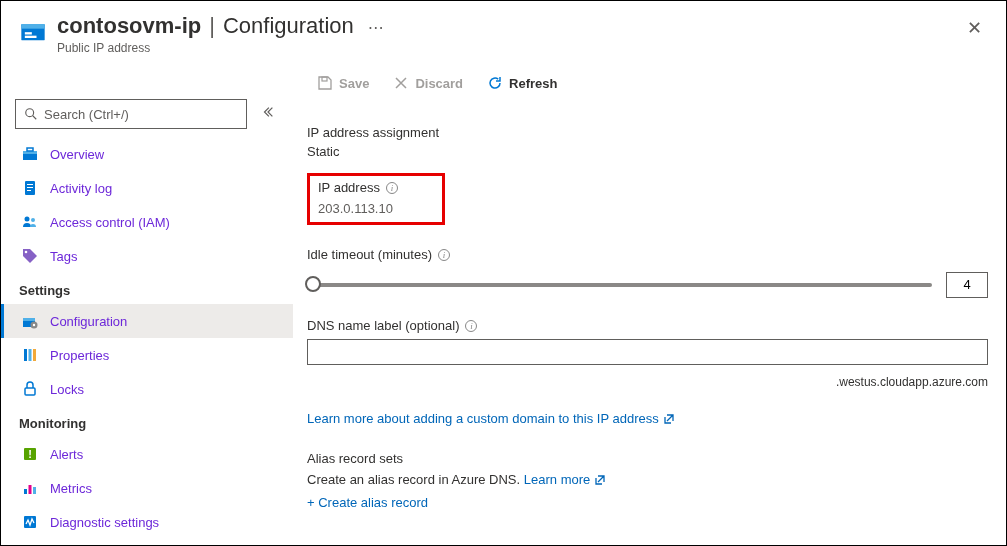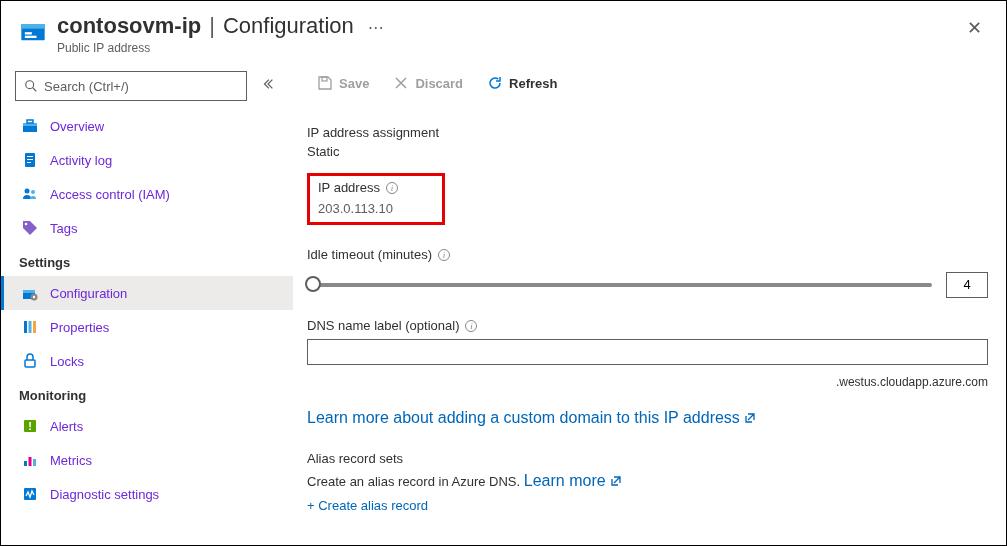--- a/index.html
+++ b/index.html
@@ -12,21 +12,21 @@
     .title-bold { font-weight: 600; }
     .title-sep { font-weight: 300; color: #605e5c; }
     .title-sub { font-weight: 400; }
     .title-more { font-size: 16px; color: #605e5c; margin-left: 6px; cursor: pointer; }
     .res-type { font-size: 12px; color: #605e5c; margin-top: 2px; }
     .close-btn { font-size: 18px; color: #605e5c; cursor: pointer; padding: 4px 6px; }
     
     .body { display: flex; height: calc(100% - 62px); }
     
     .sidebar { width: 292px; border-right: none; padding: 8px 0 0 0; overflow-y: auto; }
-    .search-row { display: flex; align-items: center; padding: 0 14px 8px 14px; gap: 10px; }
+    .search-row { display: flex; align-items: center; padding: 0 14px 8px 14px; gap: 10px; margin-top: 28px; }
     .search-box { flex: 1; display: flex; align-items: center; border: 1px solid #605e5c; height: 30px; padding: 0 8px; color: #605e5c; font-size: 13px; background: #fff; }
     .search-box svg { margin-right: 6px; }
     .collapse { cursor: pointer; color: #605e5c; padding: 4px; }
     
     .nav-item { display: flex; align-items: center; height: 34px; padding: 0 18px; font-size: 13px; color: #6d28d9; cursor: pointer; border-left: 3px solid transparent; }
     .nav-item.selected { background: #edebe9; border-left: 3px solid #0078d4; }
     .nav-item .icon { width: 16px; height: 16px; margin-right: 12px; display: flex; align-items: center; justify-content: center; }
     .nav-header { padding: 10px 18px 6px 18px; font-size: 13px; font-weight: 600; color: #323130; }
     
     .main { flex: 1; padding: 0 0 0 0; overflow-y: auto; }
@@ -45,21 +45,21 @@
     .info-icon { width: 12px; height: 12px; border: 1px solid #888; border-radius: 50%; display: inline-flex; align-items: center; justify-content: center; font-size: 9px; color: #888; font-style: italic; font-family: serif; }
     
     .slider-row { display: flex; align-items: center; gap: 14px; margin-top: 10px; }
     .slider-track { flex: 1; height: 4px; background: #8a8886; border-radius: 2px; position: relative; }
     .slider-thumb { width: 16px; height: 16px; background: #fff; border: 2px solid #605e5c; border-radius: 50%; position: absolute; left: -2px; top: -7px; }
     .slider-val { width: 42px; height: 26px; border: 1px solid #605e5c; text-align: center; font-size: 13px; line-height: 24px; }
     
     .text-input { width: 100%; height: 26px; border: 1px solid #605e5c; margin-top: 6px; padding: 0 6px; font-size: 13px; }
     .suffix { text-align: right; font-size: 12px; color: #323130; margin-top: 10px; }
     
-    .link { color: #0066b8; font-size: 16px; cursor: pointer; display: inline-flex; align-items: center; gap: 4px; }
+    .link { color: #0066b8; font-size: 13px; cursor: pointer; display: inline-flex; align-items: center; gap: 4px; }
     .link svg { width: 12px; height: 12px; }
     .plus-link { color: #0066b8; font-size: 13px; cursor: pointer; margin-top: 8px; }
     
     .section-head { font-size: 13px; color: #323130; margin-top: 24px; }
     .section-desc { font-size: 13px; color: #323130; margin-top: 6px; }
   </style>
 </head>
 <body>
 
 <div class="header">

